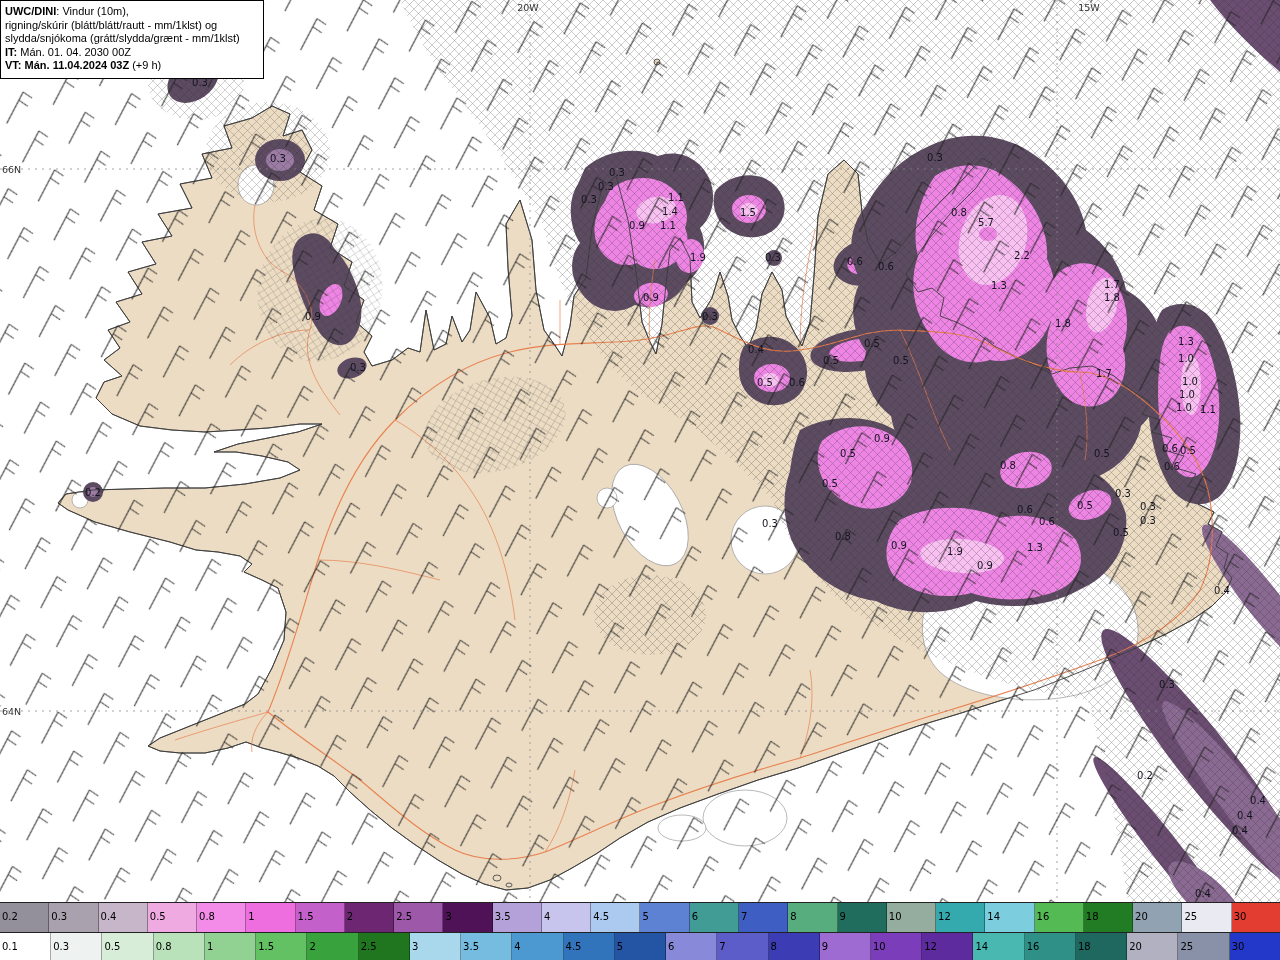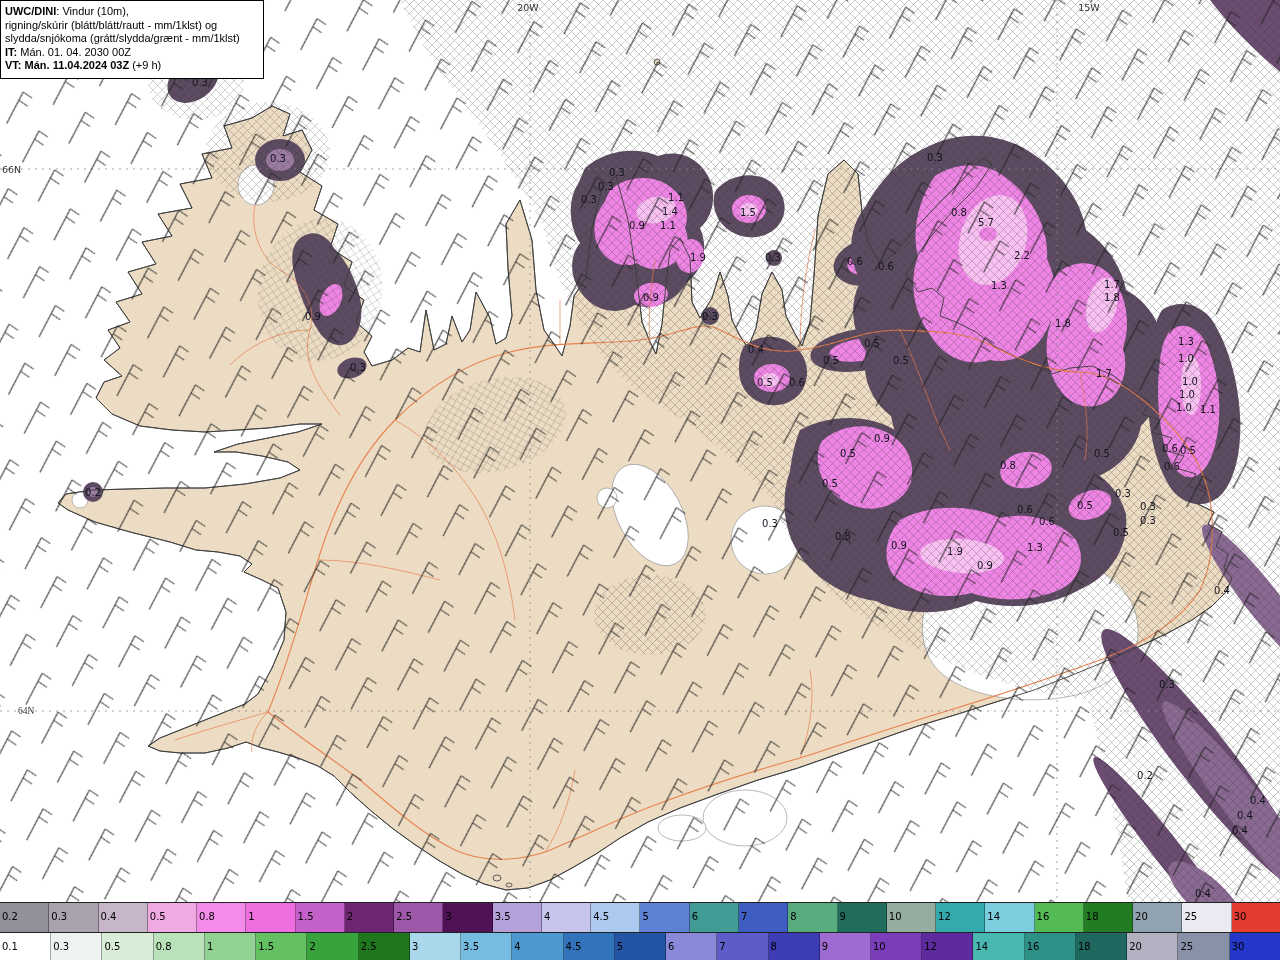--- a/index.html
+++ b/index.html
@@ -276,21 +276,21 @@
         <span class="mv-label" style="left: 1145px; top: 775px;">0.2</span>
         <span class="mv-label" style="left: 1258px; top: 800px;">0.4</span>
         <span class="mv-label" style="left: 1245px; top: 815px;">0.4</span>
         <span class="mv-label" style="left: 1240px; top: 830px;">0.4</span>
         <span class="mv-label" style="left: 1203px; top: 893px;">0.4</span>
       </div>
     <div id="geo-labels">
         <span class="geo-label" style="left: 528px; top: 2px; transform: translateX(-50%);">20W</span>
         <span class="geo-label" style="left: 1089px; top: 2px; transform: translateX(-50%);">15W</span>
         <span class="geo-label" style="left: 2px; top: 164px;">66N</span>
-        <span class="geo-label" style="left: 18px; top: 706px; font-family: Liberation Serif, serif;">64N</span>
+        <span class="geo-label" style="left: 2px; top: 706px;">64N</span>
       </div>
 
     <div class="header-box">
       <div><b>UWC/DINI</b><span>: Vindur (10m),</span></div>
       <div>rigning/skúrir (blátt/blátt/rautt - mm/1klst) og</div>
       <div>slydda/snjókoma (grátt/slydda/grænt - mm/1klst)</div>
       <div><b>IT:</b> <span>Mán. 01. 04. 2030 00Z</span></div>
       <div><b>VT:</b> <b>Mán. 11.04.2024 03Z</b> <span>(+9 h)</span></div>
     </div>
   </div>

